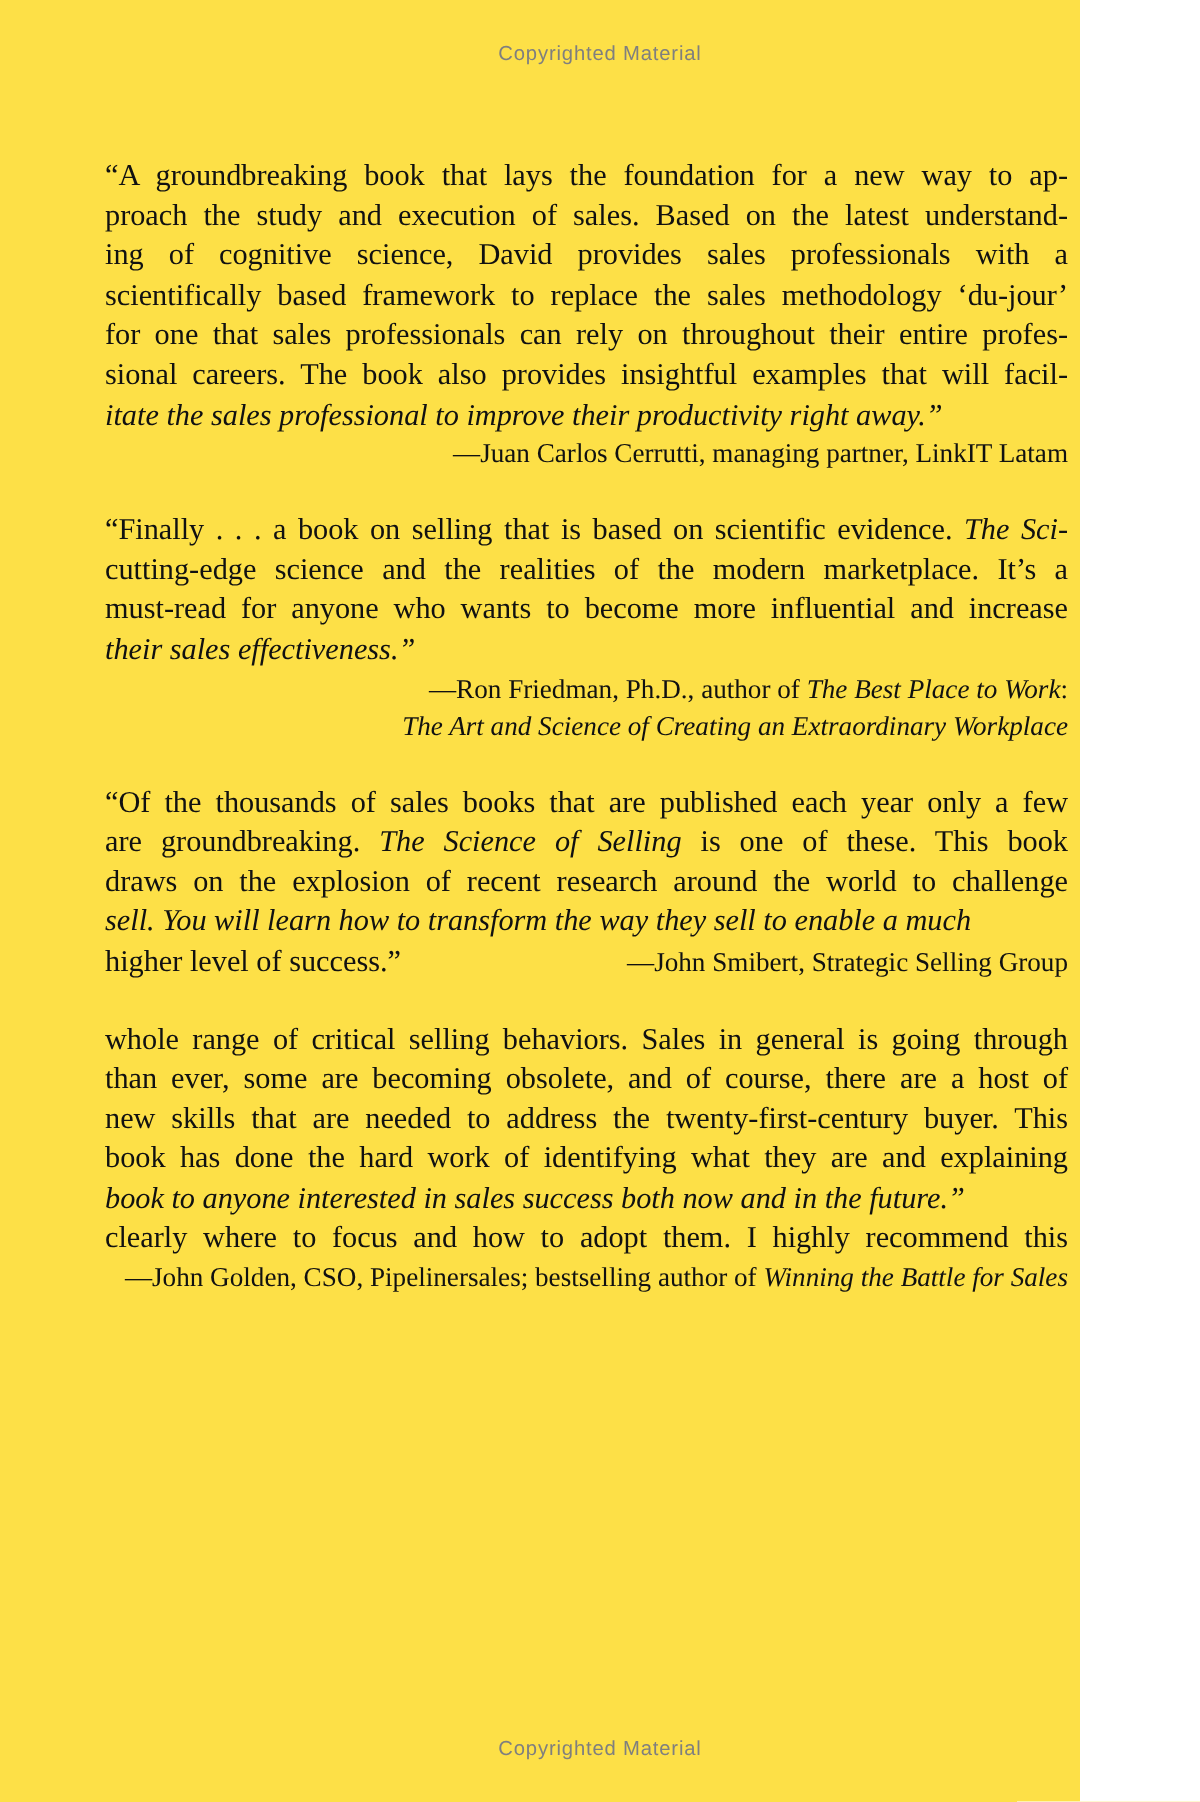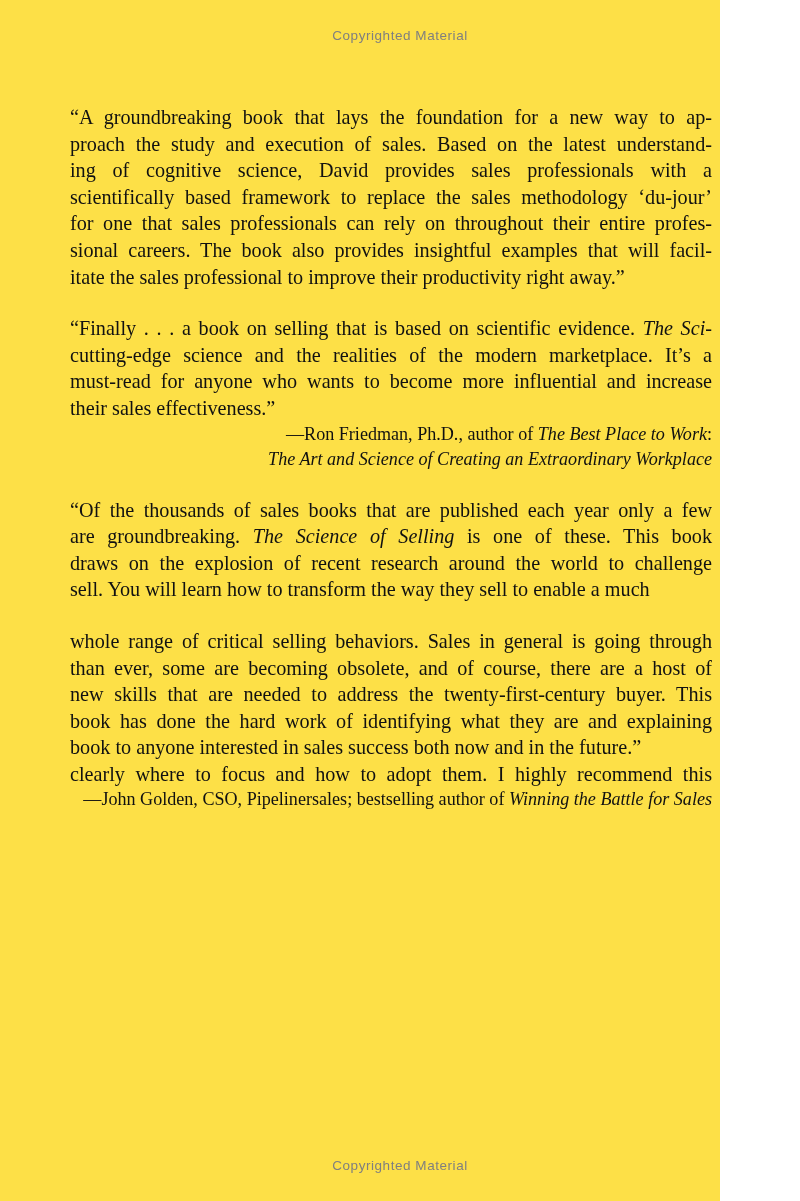--- a/index.html
+++ b/index.html
@@ -49,20 +49,21 @@
     font-size: 20.2px;
     line-height: 26.6px;
     text-align: justify;
     text-align-last: justify;
     white-space: pre-wrap;
     -moz-text-align-last: justify;
   }
   .line.last {
     text-align: left;
     text-align-last: left;
+    font-style: italic;
     -moz-text-align-last: left;
   }
 
   
   .attrib {
     font-size: 18.1px;
     line-height: 25px;
     text-align: right;
     white-space: pre-wrap;
   }
@@ -97,20 +98,23 @@
     <div class="blurb">
       <div>
           <div class="line">“A groundbreaking book that lays the foundation for a new way to ap-</div>
           <div class="line">proach the study and execution of sales. Based on the latest understand-</div>
           <div class="line">ing of cognitive science, David provides sales professionals with a</div>
           <div class="line">scientifically based framework to replace the sales methodology ‘du-jour’</div>
           <div class="line">for one that sales professionals can rely on throughout their entire profes-</div>
           <div class="line">sional careers. The book also provides insightful examples that will facil-</div>
           <div class="line last">itate the sales professional to improve their productivity right away.”</div>
         </div>
+      <div>
+          <div class="attrib">—Juan Carlos Cerrutti, managing partner, LinkIT Latam</div>
+        </div>
     </div>
 
     <div class="blurb">
       <div>
           <div class="line"><span>“Finally . . . a book on selling that is based on scientific evidence. </span><span class="ital">The Sci-</span></div>
           <div class="line"><span>cutting-edge science and the realities of the modern marketplace. It’s a</span></div>
           <div class="line"><span>must-read for anyone who wants to become more influential and increase</span></div>
           <div class="line last"><span>their sales effectiveness.”</span></div>
         </div>
       <div>
@@ -119,20 +123,24 @@
         </div>
     </div>
 
     <div class="blurb">
       <div>
           <div class="line"><span>“Of the thousands of sales books that are published each year only a few</span></div>
           <div class="line"><span>are groundbreaking. </span><span class="ital">The Science of Selling</span><span> is one of these. This book</span></div>
           <div class="line"><span>draws on the explosion of recent research around the world to challenge</span></div>
           <div class="line last"><span>sell. You will learn how to transform the way they sell to enable a much</span></div>
         </div>
+      <div class="splitline">
+        <span class="quote-end">higher level of success.”</span>
+        <span class="attrib-inline">—John Smibert, Strategic Selling Group</span>
+      </div>
     </div>
 
     <div class="blurb">
       <div>
           <div class="line"><span>whole range of critical selling behaviors. Sales in general is going through</span></div>
           <div class="line"><span>than ever, some are becoming obsolete, and of course, there are a host of</span></div>
           <div class="line"><span>new skills that are needed to address the twenty-first-century buyer. This</span></div>
           <div class="line"><span>book has done the hard work of identifying what they are and explaining</span></div>
           <div class="line last"><span>book to anyone interested in sales success both now and in the future.”</span></div>
           <div class="line"><span>clearly where to focus and how to adopt them. I highly recommend this</span></div>

